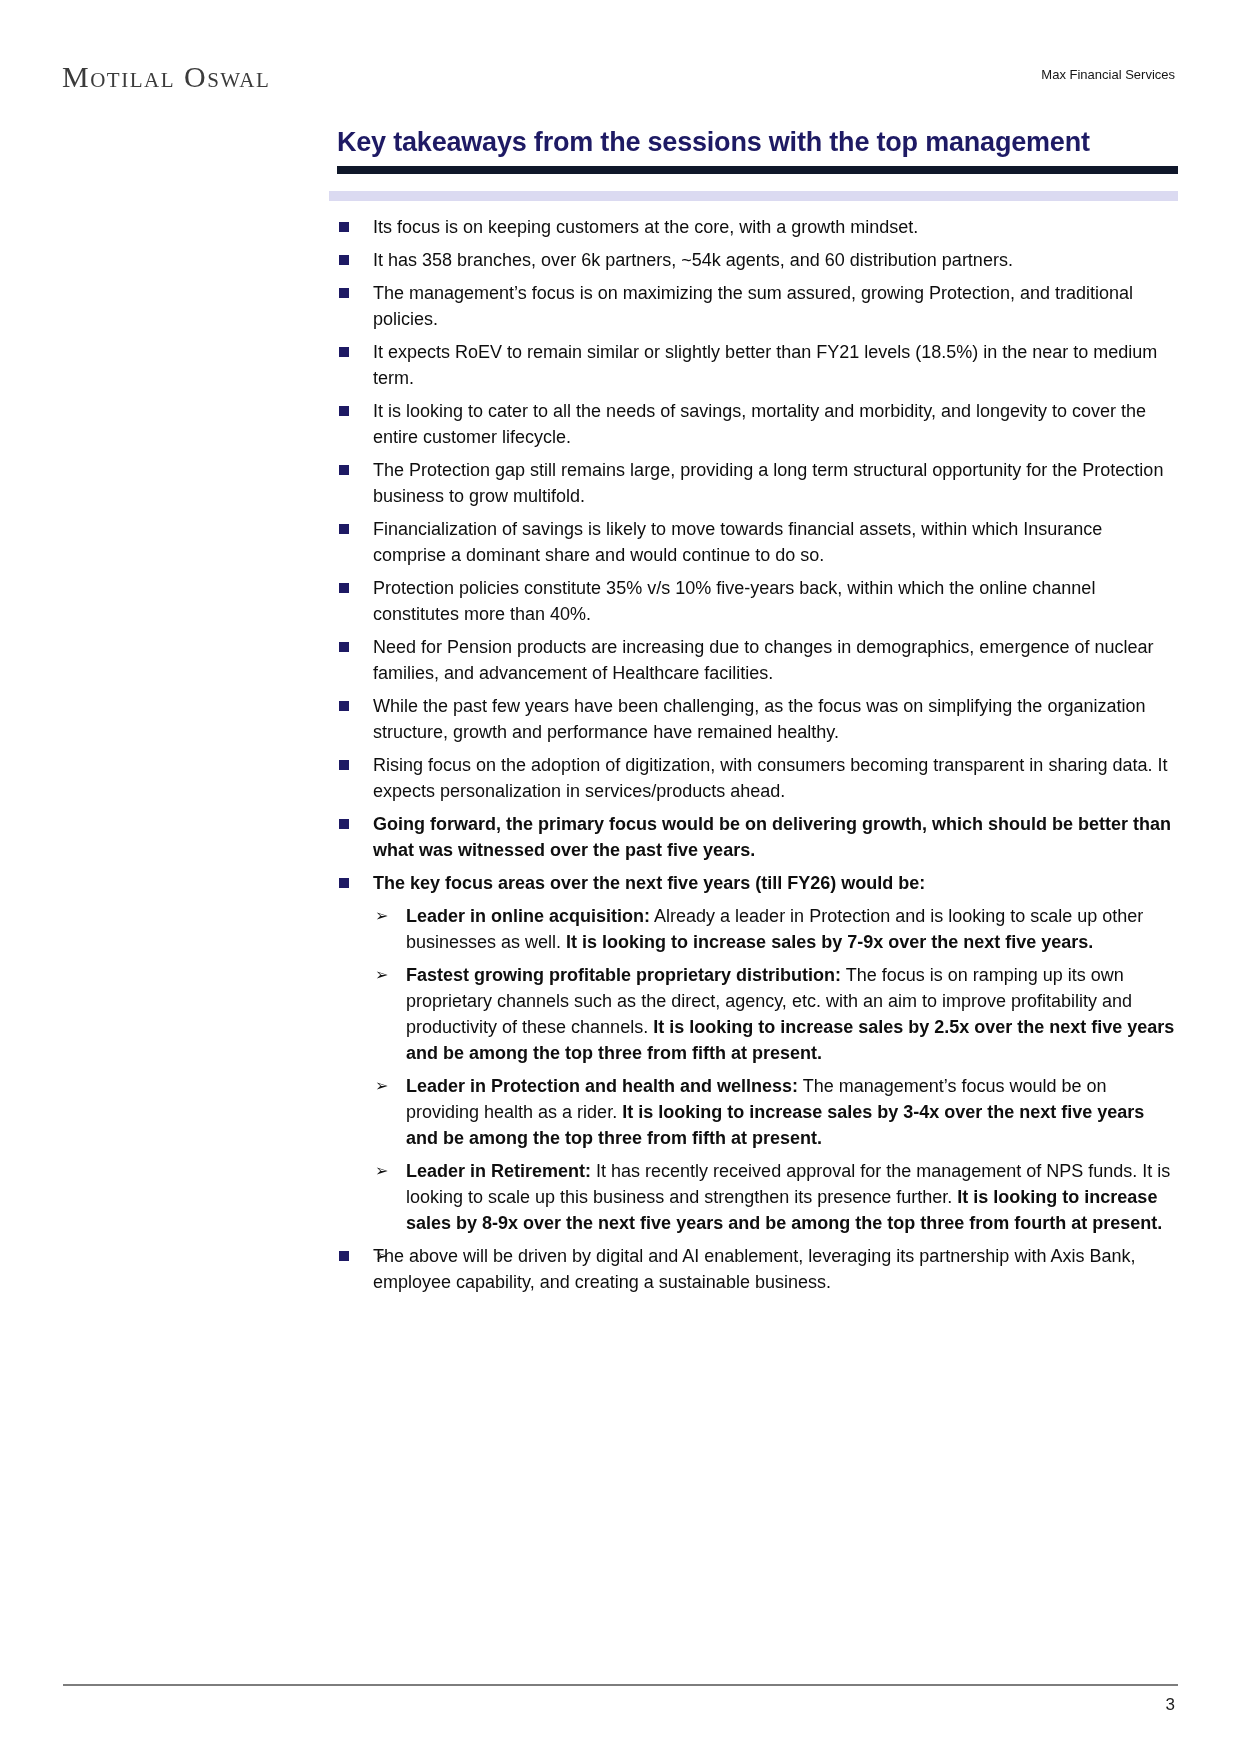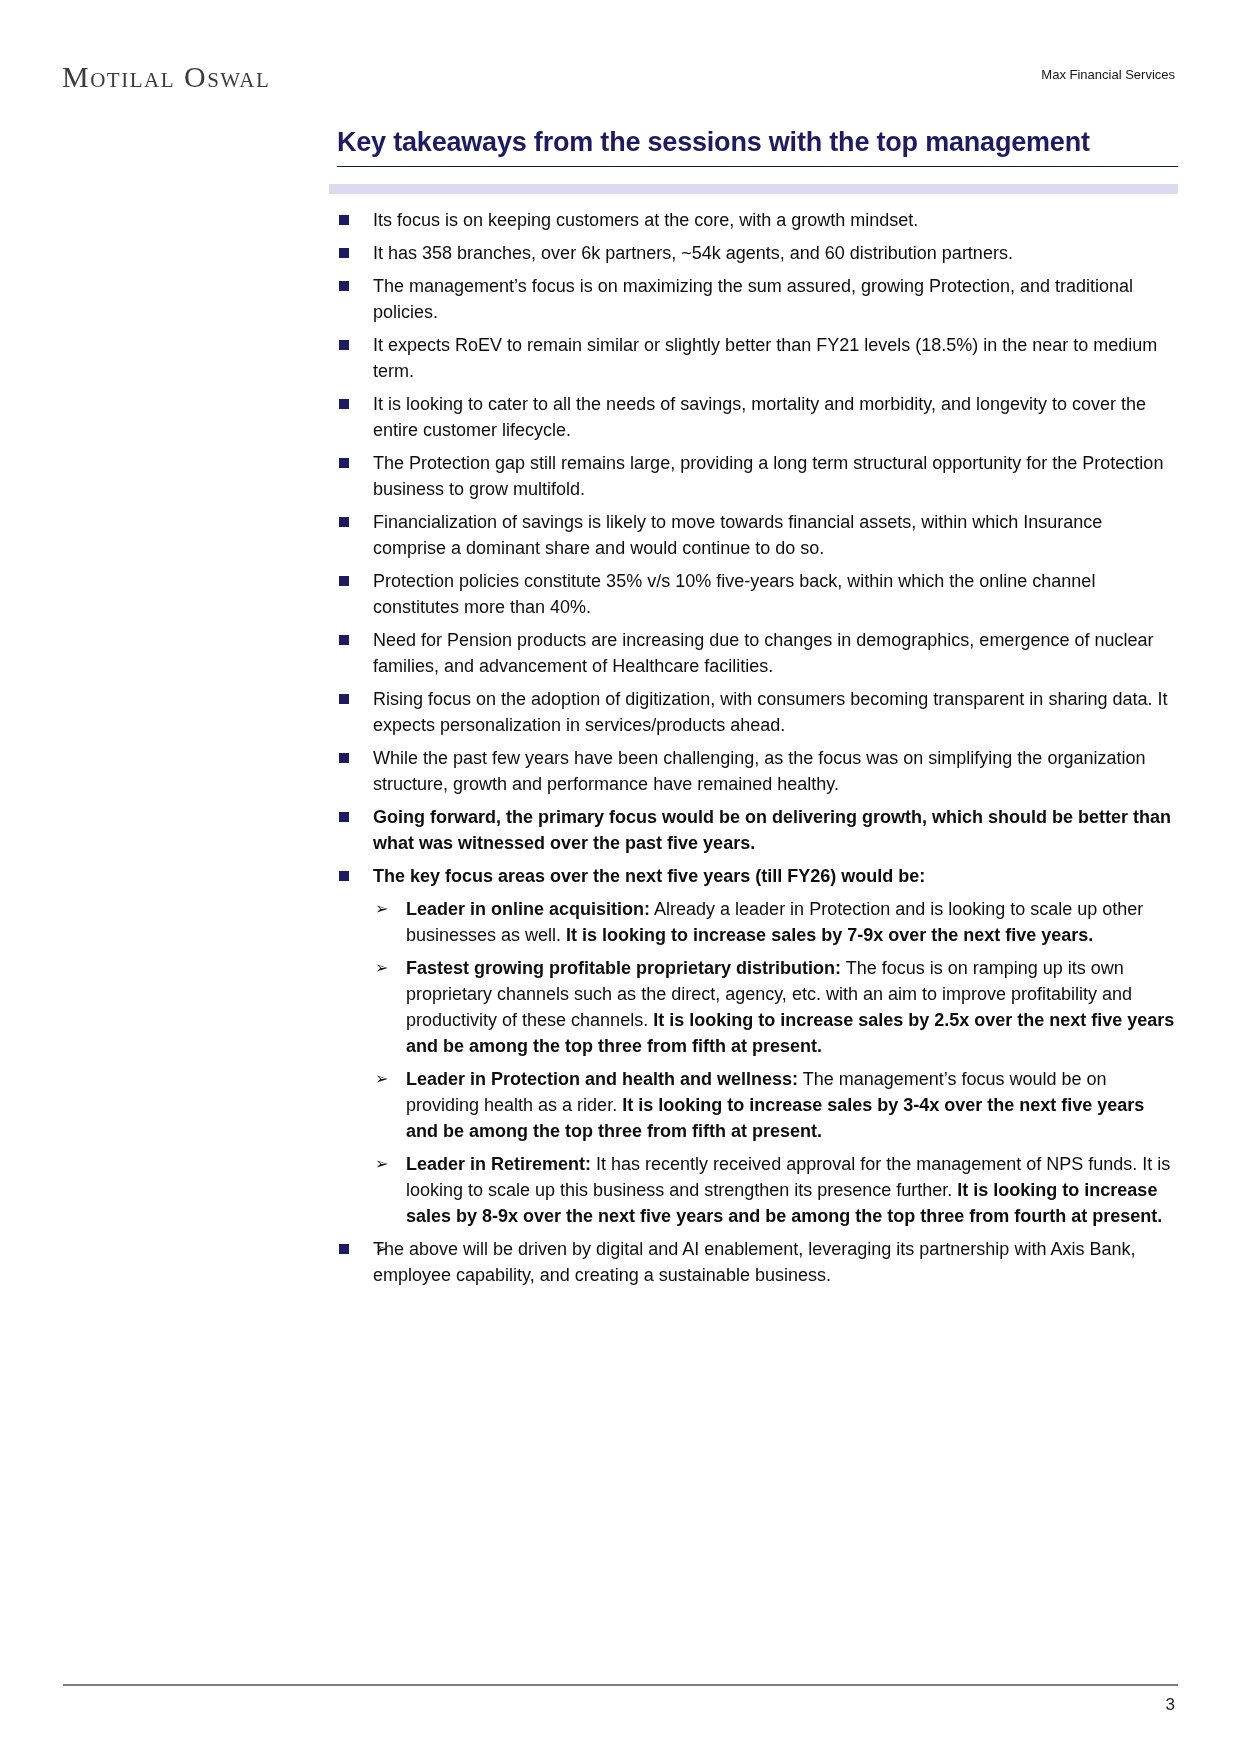--- a/index.html
+++ b/index.html
@@ -15,21 +15,21 @@
     color:#3b3b3b;font-weight:400;text-align:center;
   }
   .company{
     position:absolute;top:67px;right:66px;
     font-size:13px;color:#151515;
   }
   .content{position:absolute;left:337px;top:126px;width:841px;}
   h1.title{
     margin:0;font-size:27px;line-height:33px;font-weight:bold;
     color:var(--navy,#1e1a64);padding-bottom:7px;
-    border-bottom:1px solid #0f172a;letter-spacing:-0.2px;
+    border-bottom:8px solid #0f172a;letter-spacing:-0.2px;
   }
   .session{
     margin-top:17px;margin-left:-8px;
     background:var(--hl,#dbdaf1);
     color:var(--navy,#1e1a64);
     font-weight:bold;font-size:20px;line-height:26px;
     padding:4px 10px 6px 8px;
   }
   ul.bullets{
     list-style:none;margin:13px 0 0 0;padding:0;
@@ -71,22 +71,22 @@
     <ul class="bullets" id="bullet-list">
         <li><span class="sq"></span><span><span>Its focus is on keeping customers at the core, with a growth mindset.</span></span></li>
         <li><span class="sq"></span><span><span>It has 358 branches, over 6k partners, ~54k agents, and 60 distribution partners.</span></span></li>
         <li><span class="sq"></span><span><span>The management’s focus is on maximizing the sum assured, growing Protection, and traditional policies.</span></span></li>
         <li><span class="sq"></span><span><span>It expects RoEV to remain similar or slightly better than FY21 levels (18.5%) in the near to medium term.</span></span></li>
         <li><span class="sq"></span><span><span>It is looking to cater to all the needs of savings, mortality and morbidity, and longevity to cover the entire customer lifecycle.</span></span></li>
         <li><span class="sq"></span><span><span>The Protection gap still remains large, providing a long term structural opportunity for the Protection business to grow multifold.</span></span></li>
         <li><span class="sq"></span><span><span>Financialization of savings is likely to move towards financial assets, within which Insurance comprise a dominant share and would continue to do so.</span></span></li>
         <li><span class="sq"></span><span><span>Protection policies constitute 35% v/s 10% five-years back, within which the online channel constitutes more than 40%.</span></span></li>
         <li><span class="sq"></span><span><span>Need for Pension products are increasing due to changes in demographics, emergence of nuclear families, and advancement of Healthcare facilities.</span></span></li>
+        <li><span class="sq"></span><span><span>While the past few years have been challenging, as the focus was on simplifying the organization structure, growth and performance have remained healthy.</span></span></li>
         <li><span class="sq"></span><span><span>Rising focus on the adoption of digitization, with consumers becoming transparent in sharing data. It expects personalization in services/products ahead.</span></span></li>
-        <li><span class="sq"></span><span><span>While the past few years have been challenging, as the focus was on simplifying the organization structure, growth and performance have remained healthy.</span></span></li>
         <li><span class="sq"></span><span><span class="b">Going forward, the primary focus would be on delivering growth, which should be better than what was witnessed over the past five years.</span></span></li>
         <li><span class="sq"></span><span><span class="b">The key focus areas over the next five years (till FY26) would be:</span></span><ul class="sub">
             <li><span class="arrow">➢</span><span><span class="b">Leader in online acquisition:</span><span> Already a leader in Protection and is looking to scale up other businesses as well. </span><span class="b">It is looking to increase sales by 7-9x over the next five years.</span></span></li>
             <li><span class="arrow">➢</span><span><span class="b">Fastest growing profitable proprietary distribution:</span><span> The focus is on ramping up its own proprietary channels such as the direct, agency, etc. with an aim to improve profitability and productivity of these channels. </span><span class="b">It is looking to increase sales by 2.5x over the next five years and be among the top three from fifth at present.</span></span></li>
             <li><span class="arrow">➢</span><span><span class="b">Leader in Protection and health and wellness:</span><span> The management’s focus would be on providing health as a rider. </span><span class="b">It is looking to increase sales by 3-4x over the next five years and be among the top three from fifth at present.</span></span></li>
             <li><span class="arrow">➢</span><span><span class="b">Leader in Retirement:</span><span> It has recently received approval for the management of NPS funds. It is looking to scale up this business and strengthen its presence further. </span><span class="b">It is looking to increase sales by 8-9x over the next five years and be among the top three from fourth at present.</span></span></li>
             <li><span class="arrow">➢</span></li>
           </ul></li>
         <li><span class="sq"></span><span><span>The above will be driven by digital and AI enablement, leveraging its partnership with Axis Bank, employee capability, and creating a sustainable business.</span></span></li>
       </ul>

